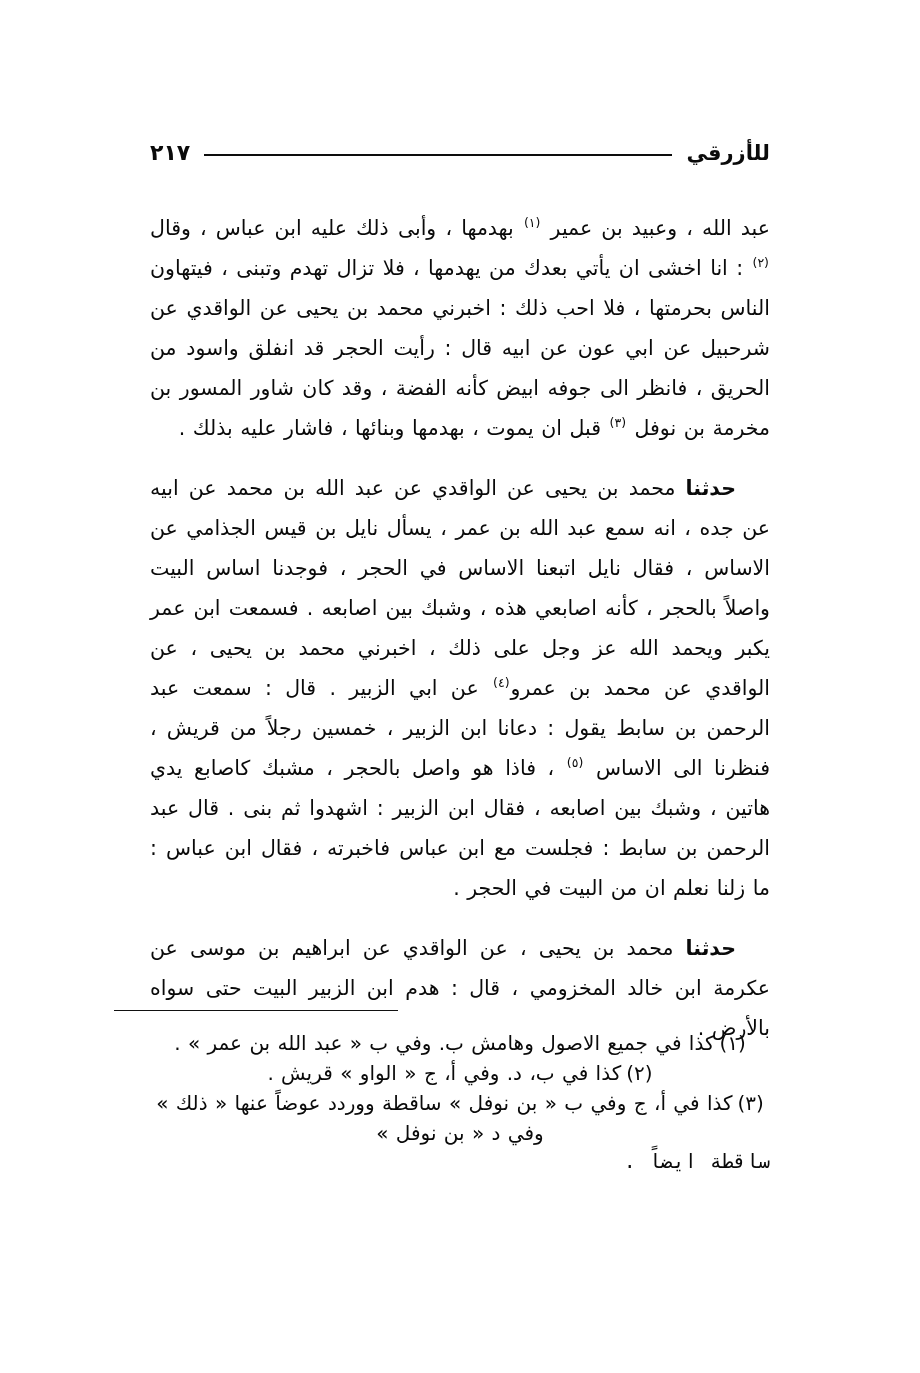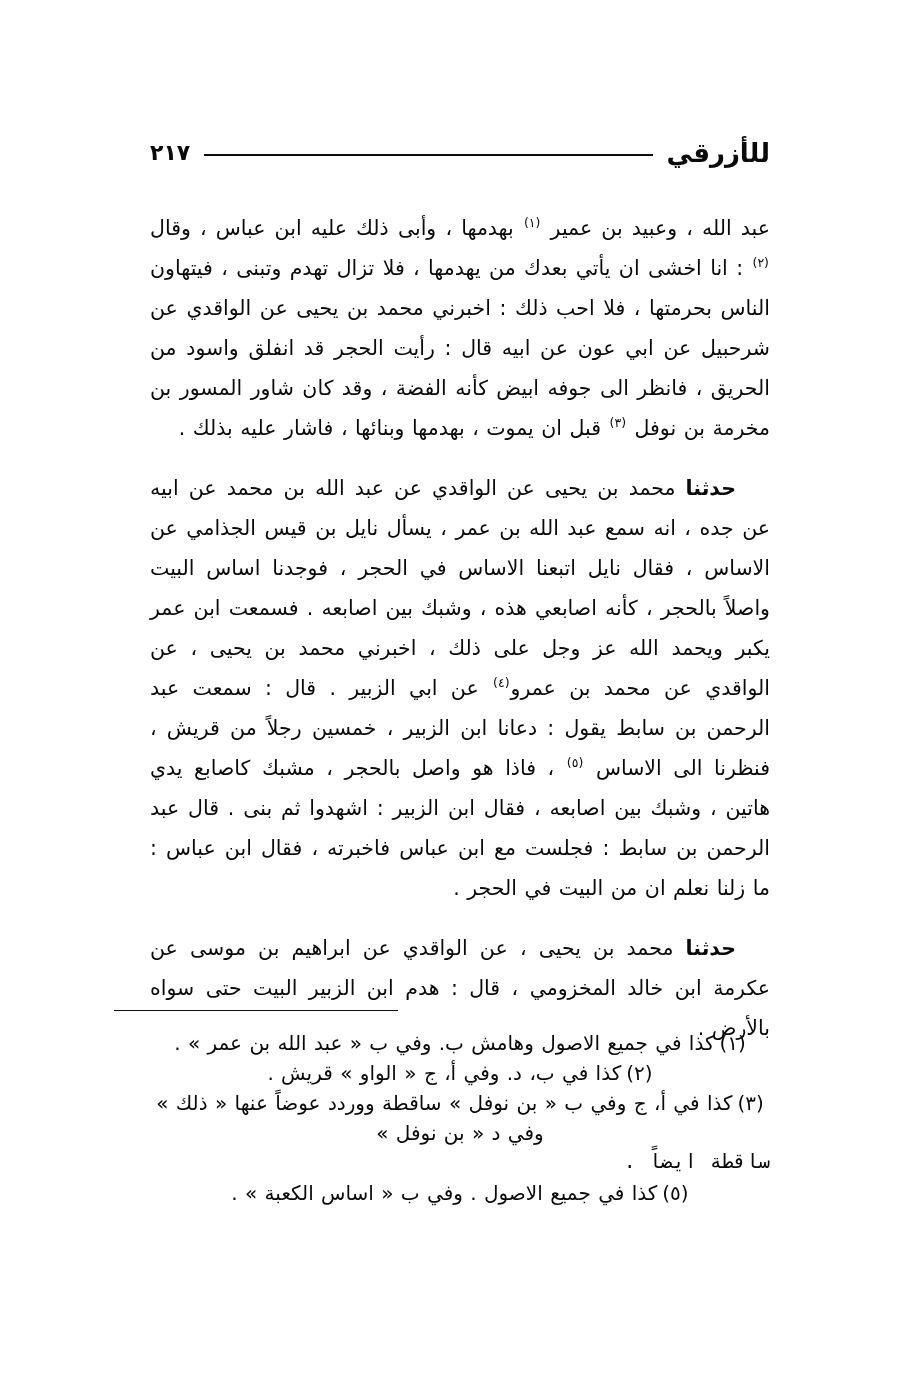--- a/index.html
+++ b/index.html
@@ -25,21 +25,21 @@
     top: 132px;
     right: 150px;
     left: 150px;
     height: 42px;
     display: flex;
     flex-direction: row;
     align-items: center;
     gap: 14px;
   }
   .header-title {
-    font-size: 26px;
+    font-size: 21px;
     font-weight: 700;
     line-height: 1;
     white-space: nowrap;
     letter-spacing: -0.5px;
   }
   .header-rule {
     flex: 1 1 auto;
     height: 0;
     border-top: 2.4px solid #0d0d0d;
     margin-top: 4px;
@@ -144,17 +144,16 @@
 
   <div class="footnotes">
 
     <p class="fn"><span class="fn-num">(١)</span><span>كذا في جميع الاصول وهامش ب. وفي ب « عبد الله بن عمر » .</span></p>
 
     <p class="fn"><span class="fn-num">(٢)</span><span>كذا في ب، د. وفي أ، ج « الواو » قريش .</span></p>
 
     <p class="fn"><span class="fn-num">(٣)</span><span>كذا في أ، ج وفي ب « بن نوفل » ساقطة ووردد عوضاً عنها « ذلك » وفي د « بن نوفل »</span><span class="fn-cont">ساقطة ايضاً .</span></p>
 
 
-    <p class="fn"><span class="fn-num">(٥)</span><span>كذا في جميع الاصول . وفي ب « اساس الكعبة » .</span></p>
 
   </div>
 
 </div>
 
 </body></html>

